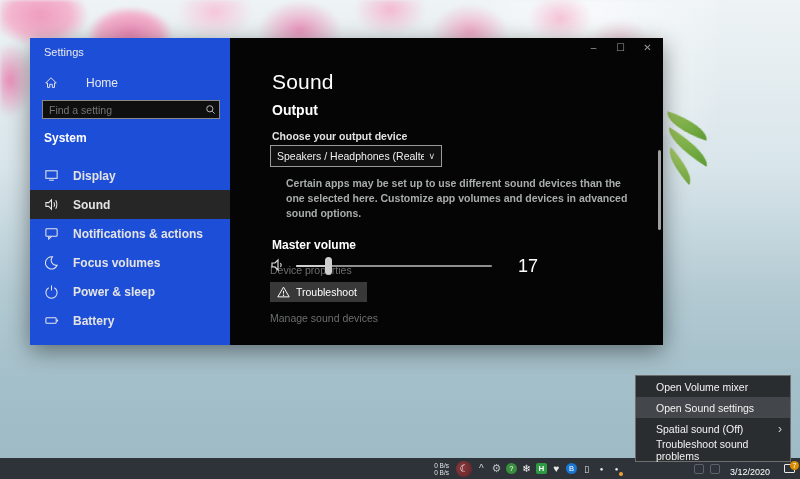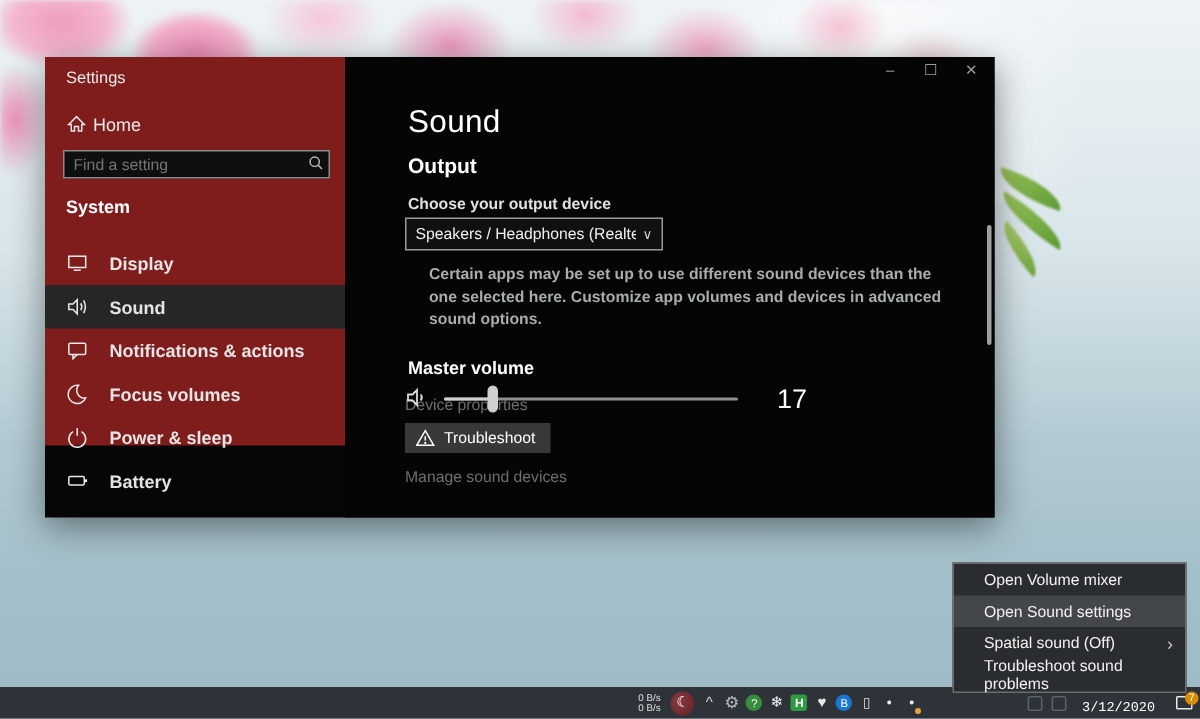--- a/index.html
+++ b/index.html
@@ -32,23 +32,23 @@
       linear-gradient(100deg, rgba(255,255,255,0) 62%, rgba(248,250,251,.95) 78%, rgba(248,250,251,0) 100%);
     filter: blur(1.5px);
   }
   .leaf { position:absolute; background:linear-gradient(120deg,#9cc45c,#5c9a33); border-radius:0 100% 0 100%; filter:blur(.6px); }
   .leaf1 { left:664px; top:118px; width:46px; height:16px; transform:rotate(18deg); }
   .leaf2 { left:662px; top:140px; width:52px; height:14px; transform:rotate(32deg); }
   .leaf3 { left:660px; top:160px; width:40px; height:12px; transform:rotate(48deg); background:linear-gradient(120deg,#aace6c,#6fa33e); }
 
   
   .win { position:absolute; left:30px; top:38px; width:633px; height:307px; background:#060606; box-shadow:0 6px 22px rgba(0,0,0,.45); }
-  .sidebar { position:absolute; left:0; top:0; width:200px; height:259px; background:#7f1d1d; color:#e8e8e8; }
+  .sidebar { position:absolute; left:0; top:0; width:200px; height:307px; background:#1d4ed8; color:#e8e8e8; }
   .win-title { position:absolute; left:14px; top:8px; font-size:11px; color:#eaeaea; }
-  .home-row { position:absolute; left:8px; top:33px; width:184px; height:24px; display:flex; align-items:center; gap:4px; padding-left:6px; font-size:12px; cursor:default; }
+  .home-row { position:absolute; left:8px; top:33px; width:184px; height:24px; display:flex; align-items:center; gap:28px; padding-left:6px; font-size:12px; cursor:default; }
   .search-box { position:absolute; left:12px; top:62px; width:178px; height:19px; background:#0f0f0f; border:1px solid #8a8a8a; display:flex; align-items:center; }
   .search-box input { flex:1; background:transparent; border:none; outline:none; color:#cfcfcf; font-size:10.5px; padding:0 6px; font-family:inherit; }
   .search-box .mag { width:18px; text-align:center; color:#bdbdbd; }
   .section-h { position:absolute; left:14px; top:93px; font-size:12px; font-weight:bold; color:#ffffff; }
   .nav { position:absolute; left:0; top:123px; width:200px; }
   .nav-item { height:29px; display:flex; align-items:center; gap:14px; padding-left:14px; font-size:12px; color:#e4e4e4; cursor:default;font-weight:bold; }
   .nav-item.sel { background:#262626; }
   .nav-item svg { flex:0 0 auto; }
 
   .mainpane { position:absolute; left:200px; top:0; width:433px; height:307px; background:#050505; color:#ffffff; }
@@ -81,21 +81,21 @@
   
   .taskbar { position:absolute; left:0; top:458px; width:800px; height:21px; background:#2d3338; z-index:10; }
   .tray { position:absolute; right:0; top:0; height:21px; display:flex; align-items:center; }
   .net { display:flex; flex-direction:column; justify-content:center; line-height:7px; font-size:6.5px; color:#dfe3e5; margin-right:5px; text-align:right; }
   .ticon { width:15px; height:21px; display:flex; align-items:center; justify-content:center; font-size:9px; color:#e9e9e9; cursor:default; position:relative; }
   .badge-dot { position:absolute; right:1px; bottom:3px; width:4px; height:4px; border-radius:50%; background:#e8a33d; }
   .circle { width:11px; height:11px; border-radius:50%; display:flex; align-items:center; justify-content:center; font-size:7.5px; }
   .square { width:11px; height:11px; border-radius:2px; display:flex; align-items:center; justify-content:center; font-size:8px; font-weight:bold; }
   .moon-app { width:16px; height:16px; border-radius:50%; background:radial-gradient(circle at 35% 40%, #8a3a3e, #5e2225); display:flex; align-items:center; justify-content:center; color:#fff; font-size:10px; }
   .dimstub { width:10px; height:10px; border:1px solid #5b646a; border-radius:2px; margin-right:6px; }
-  .clock { color:#fff; font-size:9px; margin:0 8px 0 4px; padding-top:6px;font-family:Liberation Mono, monospace; }
+  .clock { color:#fff; font-size:9px; margin:0 8px 0 4px; padding-top:6px; }
   .notif { width:22px; height:21px; position:relative; display:flex; align-items:center; justify-content:center; cursor:default; }
   .notif .frame { width:11px; height:9px; border:1px solid #e9e9e9; border-radius:1px; }
   .notif .nbadge { position:absolute; right:1px; top:3px; width:9px; height:9px; border-radius:50%; background:#d98c00; color:#fff; font-size:7px; display:flex; align-items:center; justify-content:center; }
 </style>
 </head>
 <body>
 
 <div class="desktop">
   <div class="flower-band"></div>
   <div class="leaf leaf1"></div>

